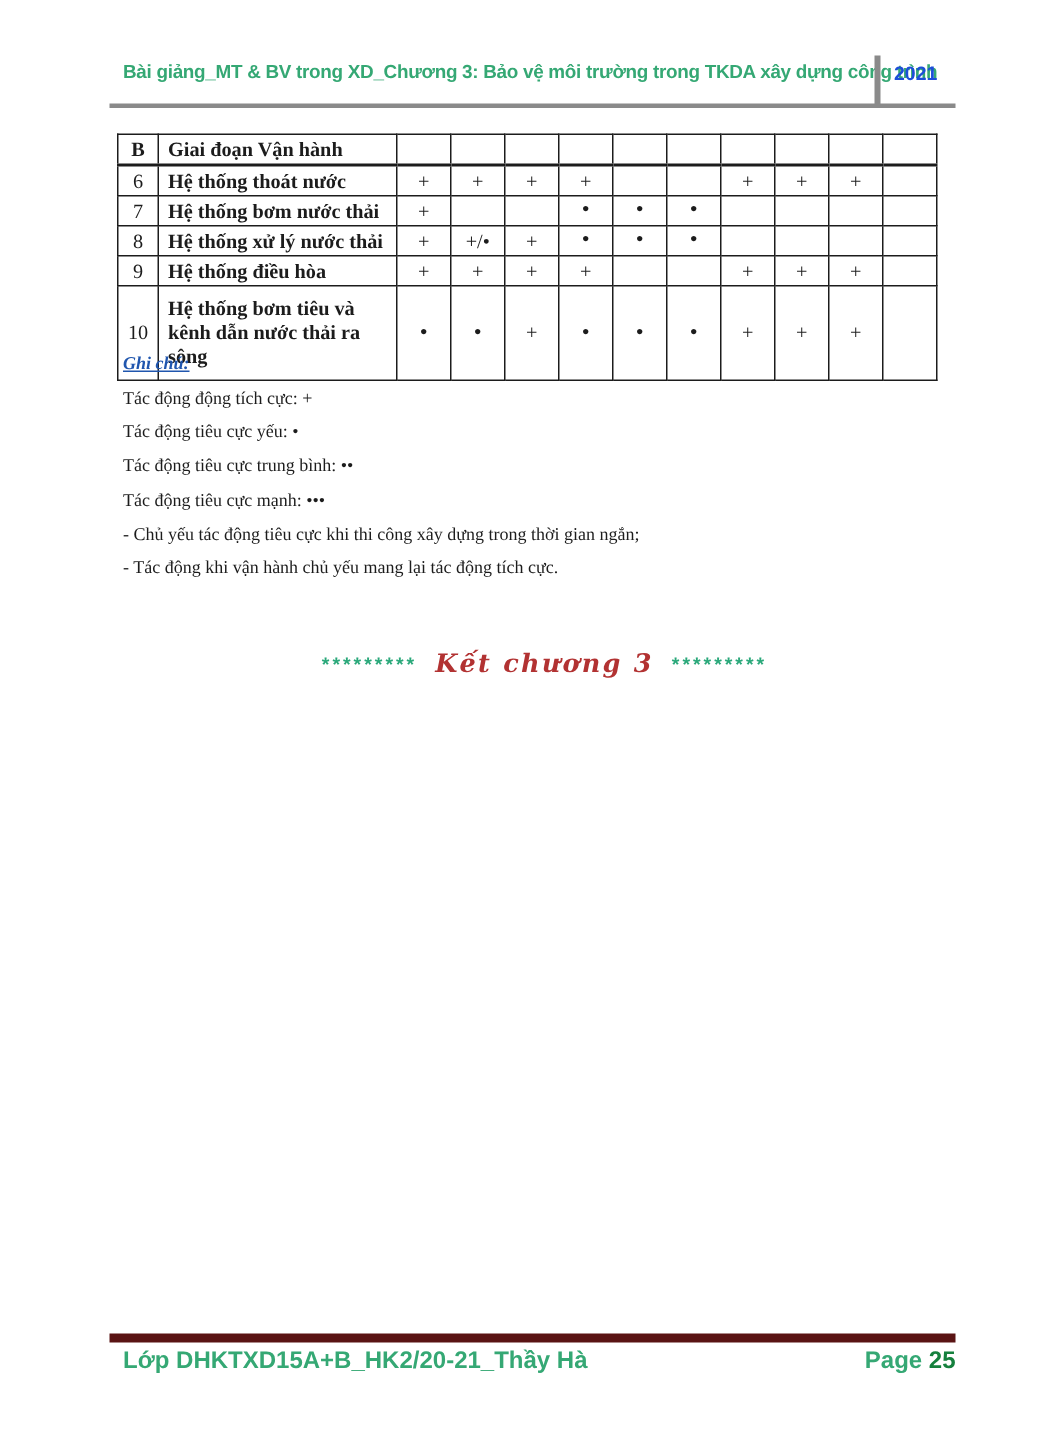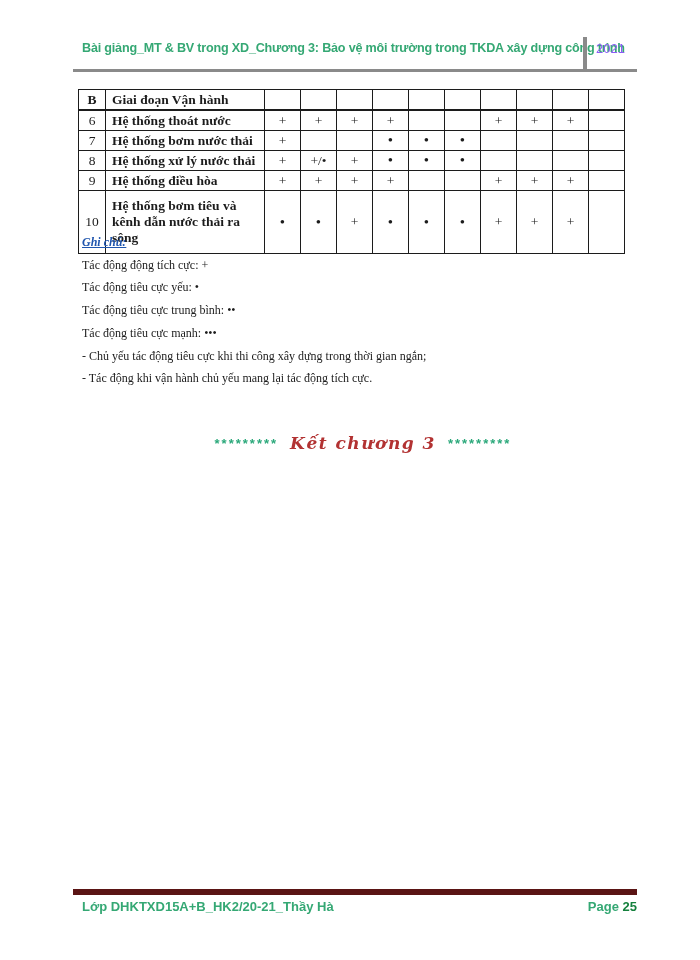--- a/index.html
+++ b/index.html
@@ -19,21 +19,21 @@
     font-weight:700;font-size:12.6px;letter-spacing:-0.2px;
     color:#35a874;white-space:nowrap;
   }
   .hdr-vbar{
     position:absolute;left:583px;top:37px;width:4px;height:34px;
     background:#8a8a8a;
   }
   .hdr-year{
     position:absolute;left:596px;top:41px;
     font-family:"Liberation Sans", sans-serif;
-    font-weight:400;font-size:13px;color:#8b5cf6;
+    font-weight:700;font-size:13px;color:#1d4ed8;
   }
   .hdr-rule{
     position:absolute;left:73px;top:69px;width:564px;height:3px;
     background:#8a8a8a;
   }
   
   .impact-table{
     position:absolute;left:78px;top:89px;
     border-collapse:collapse;
     font-family:"Liberation Serif", serif;
@@ -78,21 +78,21 @@
     margin:0 8px;vertical-align:middle;
   }
   
   .ftr-rule{
     position:absolute;left:73px;top:889px;width:564px;height:6px;
     background:#5a1414;
   }
   .ftr-row{
     position:absolute;left:82px;top:899px;width:555px;
     font-family:"Liberation Sans", sans-serif;
-    font-weight:700;font-size:13px;color:#35a874;
+    font-weight:700;font-size:16px;color:#35a874;
     display:flex;justify-content:space-between;
   }
   .ftr-page .num{color:#15803d;}
 </style>
 </head>
 <body>
 
 <div class="page">
 
   <div class="hdr-title">Bài giảng_MT &amp; BV trong XD_Chương 3: Bảo vệ môi trường trong TKDA xây dựng công trình</div>

